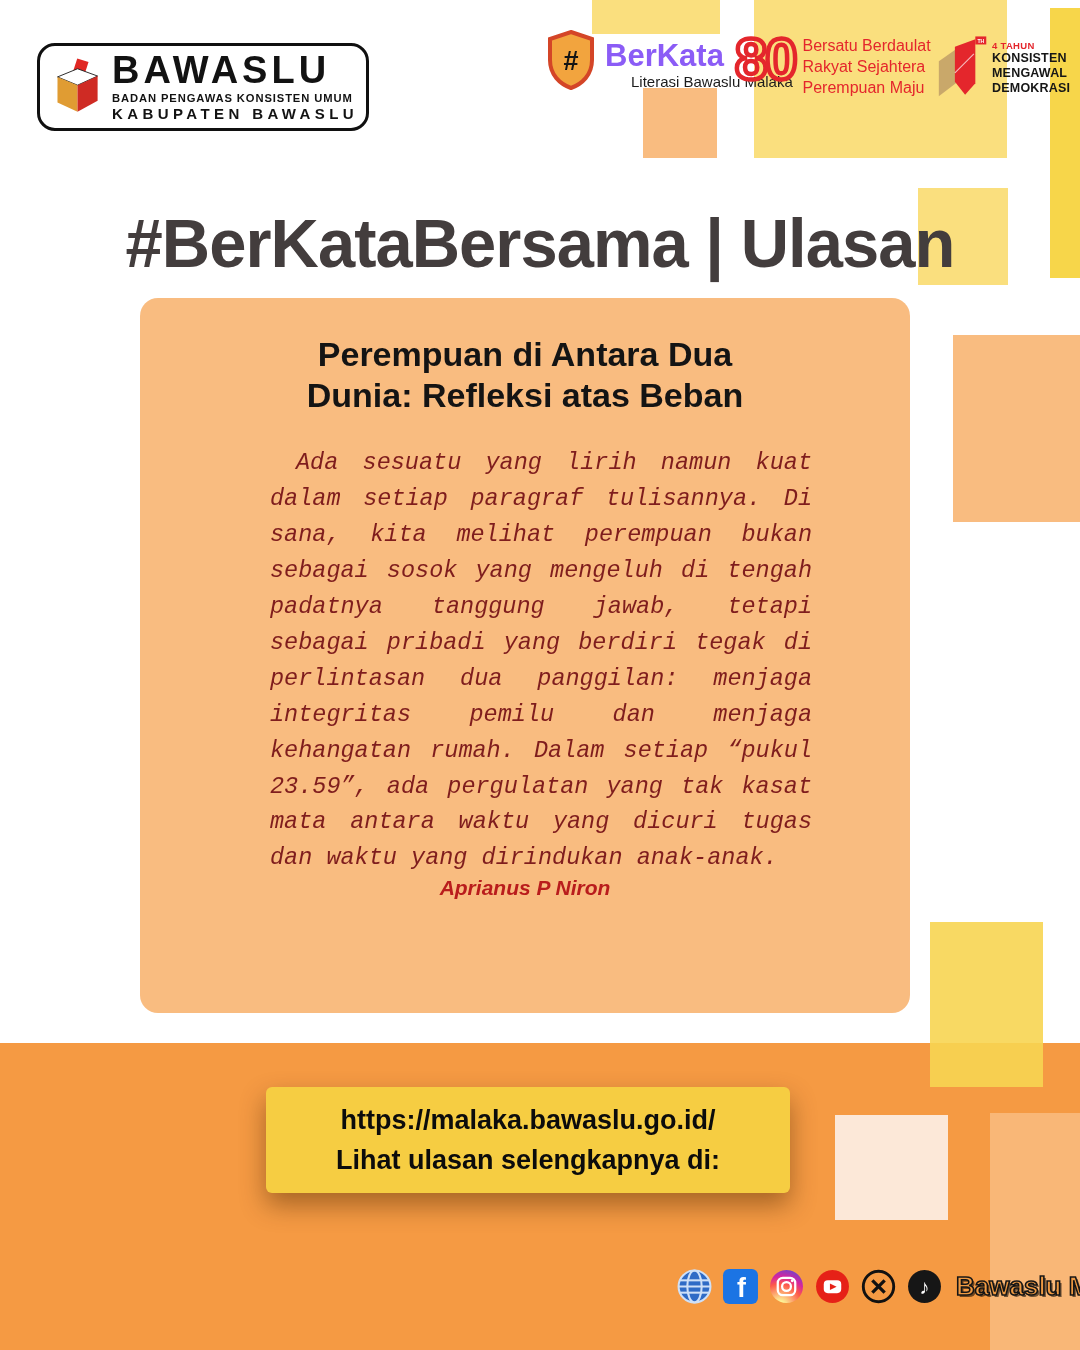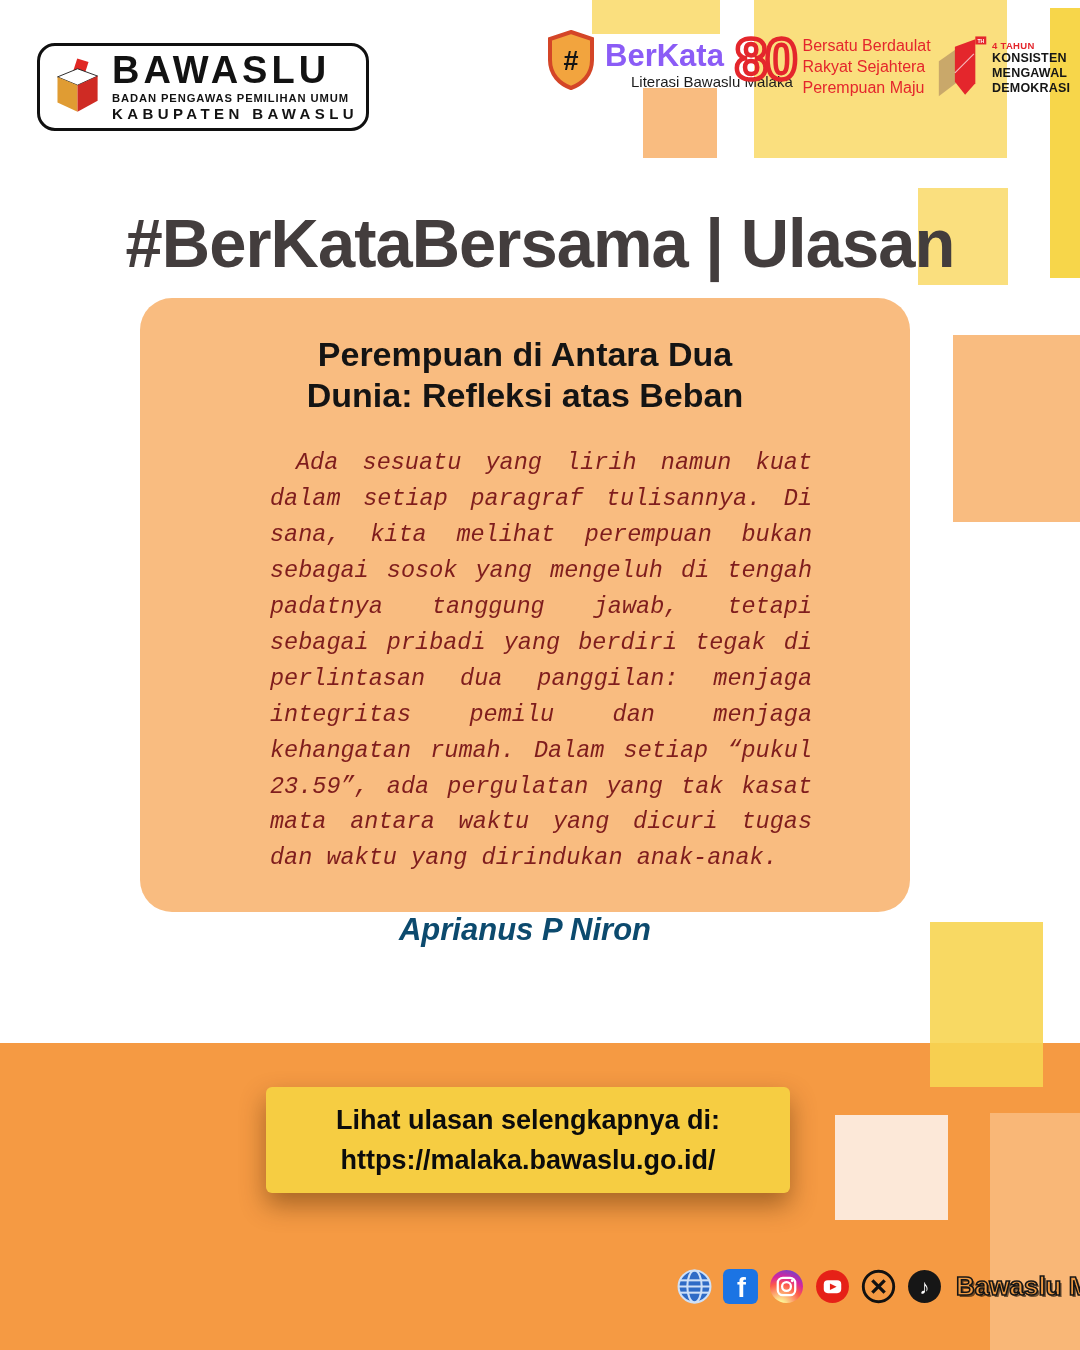--- a/index.html
+++ b/index.html
@@ -42,26 +42,26 @@
   .indo80-lines{margin-top:7px;font-size:16px;font-weight:normal;color:var(--brand-red);line-height:1.3;}
   
   .tahun17{left:933px;top:24px;display:flex;gap:5px;z-index:5;}
   .t17-text{margin-top:16px;}
   .t17-red{font-size:9.5px;font-weight:bold;color:var(--brand-red);letter-spacing:.3px;}
   .t17-black{font-size:12.5px;font-weight:800;color:#161616;line-height:1.18;letter-spacing:.2px;}
   
   .main-title{left:0;top:158px;width:1080px;text-align:center;font-size:69px;font-weight:800;
               letter-spacing:-1px;color:var(--title-gray);z-index:4;transform:scaleX(.97);white-space:nowrap;}
   
-  .card{left:140px;top:298px;width:770px;height:614px;border-radius:32px;background:var(--card-orange);
+  .card{left:140px;top:298px;width:770px;height:715px;border-radius:18px;background:var(--card-orange);
         z-index:3;box-sizing:border-box;}
   .card-heading{margin:36px 62px 0;text-align:center;font-size:34px;font-weight:bold;color:var(--ink);line-height:1.22;}
   .card-body{margin:28px 98px 0 130px;font-style:italic;font-size:23.5px;line-height:1.53;
              color:#7f1d1d;text-align:justify;text-indent:26px;font-family:Liberation Mono, monospace;}
-  .card-author{margin-top:36px;text-align:center;font-size:31px;font-weight:bold;font-style:italic;color:#0c4a6e;}
+  .card-author{text-align:center;font-size:21px;font-weight:bold;font-style:italic;color:#b91c1c;}
   
   .cta{left:266px;top:1087px;width:524px;height:106px;background:var(--cta-yellow);border-radius:6px;
        display:flex;flex-direction:column;justify-content:center;align-items:center;z-index:6;
        box-shadow:0 12px 26px rgba(70,35,0,.45);font-size:27px;font-weight:800;color:#0c0c0c;line-height:1.5;}
   
   .socials{left:676px;top:1268px;display:flex;align-items:center;gap:9px;z-index:6;}
   .icon{width:37px;height:37px;display:block;}
   .social-label{font-size:26px;font-weight:800;color:#ef9a43;-webkit-text-stroke:1.6px #151515;
                 margin-left:4px;white-space:nowrap;text-shadow:2px 2px 0 rgba(0,0,0,.55);}
   svg text{font-family:"Liberation Sans",sans-serif;}
@@ -80,21 +80,21 @@
 
   <div class="abs badge">
     <svg class="abs-none" width="56" height="62" viewBox="0 0 56 62">
       <rect x="24" y="1" width="13" height="22" fill="#e02723" transform="rotate(18 30 12)"></rect>
       <polygon points="6,20 28,11 50,19 28,29" fill="#ffffff" stroke="#1a1a1a" stroke-width="1"></polygon>
       <polygon points="6,20 28,29 28,58 6,48" fill="#e09c33"></polygon>
       <polygon points="28,29 50,19 50,46 28,58" fill="#cf2b24"></polygon>
     </svg>
     <div class="bb-text">
       <div class="bb-title">BAWASLU</div>
-      <div class="bb-sub1">BADAN PENGAWAS PEMILIHAN UMUM</div>
+      <div class="bb-sub1">BADAN PENGAWAS KONSISTEN UMUM</div>
       <div class="bb-sub2">KABUPATEN BAWASLU</div>
     </div>
   </div>
 
   <div class="abs berkata">
     <svg width="50" height="60" viewBox="0 0 50 60">
       <path d="M25 2 L46 9 V30 C46 45 36 54 25 58 C14 54 4 45 4 30 V9 Z" fill="#f2a43e" stroke="#d44527" stroke-width="4"></path>
       <text x="25" y="40" font-size="27" font-weight="bold" fill="#141414" text-anchor="middle">#</text>
     </svg>
     <div>
@@ -138,22 +138,22 @@
     <p class="card-body">Ada sesuatu yang lirih namun kuat dalam setiap paragraf tulisannya. Di sana, kita melihat perempuan bukan sebagai sosok yang mengeluh di tengah padatnya tanggung jawab, tetapi sebagai pribadi yang berdiri tegak di perlintasan dua panggilan: menjaga integritas pemilu dan menjaga kehangatan rumah. Dalam setiap “pukul 23.59”, ada pergulatan yang tak kasat mata antara waktu yang dicuri tugas dan waktu yang dirindukan anak-anak.</p>
     <div class="card-author">Aprianus P Niron</div>
   </div>
 
   <div class="abs band"></div>
   <div class="abs d-g"></div>
   <div class="abs d-h"></div>
   <div class="abs d-i"></div>
 
   <div class="abs cta">
+    <div>https://malaka.bawaslu.go.id/</div>
     <div>Lihat ulasan selengkapnya di:</div>
-    <div>https://malaka.bawaslu.go.id/</div>
   </div>
 
   <div class="abs socials">
     <svg class="icon" viewBox="0 0 36 36">
       <circle cx="18" cy="18" r="15.5" fill="#2f6bc6"></circle>
       <circle cx="18" cy="18" r="15.5" fill="none" stroke="#cfe0f7" stroke-width="2"></circle>
       <ellipse cx="18" cy="18" rx="7" ry="15.5" fill="none" stroke="#cfe0f7" stroke-width="2"></ellipse>
       <line x1="4" y1="12" x2="32" y2="12" stroke="#cfe0f7" stroke-width="2"></line>
       <line x1="2.5" y1="18" x2="33.5" y2="18" stroke="#cfe0f7" stroke-width="2"></line>
       <line x1="4" y1="24" x2="32" y2="24" stroke="#cfe0f7" stroke-width="2"></line>

